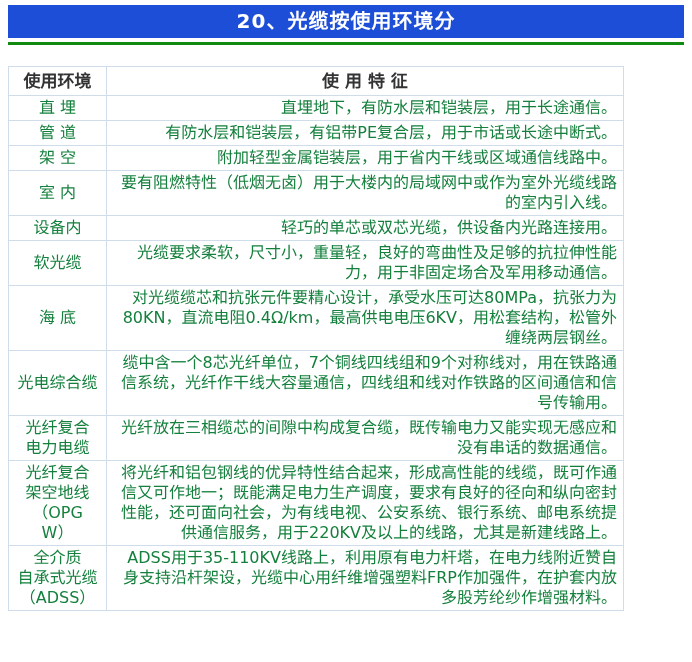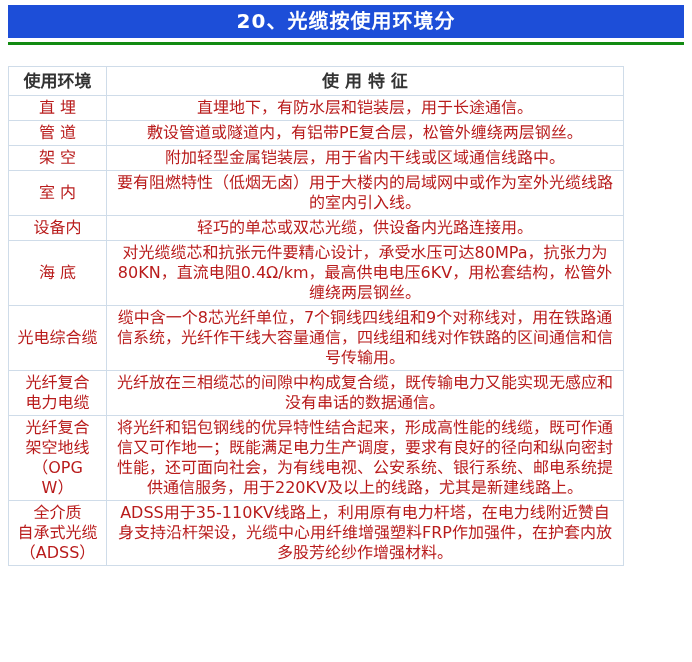--- a/index.html
+++ b/index.html
@@ -43,31 +43,31 @@
   table.usage-table th {
     font-size: 17px;
     font-weight: bold;
     color: #333333;
     padding: 4px 6px;
     text-align: center;
     line-height: 20px;
   }
   table.usage-table td {
     font-size: 16px;
-    color: #b91c1c;
+    color: #15803d;
     line-height: 20px;
     padding: 2px 6px;
   }
   col.env-col { width: 98px; }
   td.env-cell {
     text-align: center;
     white-space: pre-line;
   }
   td.feature-cell {
-    text-align: center;
+    text-align: right;
   }
 </style>
 </head>
 <body>
 
 <div>
   <div class="banner">
     <span>20、光缆按使用环境分</span>
   </div>
   <div class="banner-underline"></div>
@@ -83,33 +83,37 @@
         <th>使 用 特 征</th>
       </tr>
     </thead>
     <tbody>
       <tr>
         <td class="env-cell">直 埋</td>
         <td class="feature-cell">直埋地下，有防水层和铠装层，用于长途通信。</td>
       </tr>
       <tr>
         <td class="env-cell">管 道</td>
-        <td class="feature-cell">敷设管道或隧道内，有铝带PE复合层，松管外缠绕两层钢丝。</td>
+        <td class="feature-cell">有防水层和铠装层，有铝带PE复合层，用于市话或长途中断式。</td>
       </tr>
       <tr>
         <td class="env-cell">架 空</td>
         <td class="feature-cell">附加轻型金属铠装层，用于省内干线或区域通信线路中。</td>
       </tr>
       <tr>
         <td class="env-cell">室 内</td>
         <td class="feature-cell">要有阻燃特性（低烟无卤）用于大楼内的局域网中或作为室外光缆线路的室内引入线。</td>
       </tr>
       <tr>
         <td class="env-cell">设备内</td>
         <td class="feature-cell">轻巧的单芯或双芯光缆，供设备内光路连接用。</td>
+      </tr>
+      <tr>
+        <td class="env-cell">软光缆</td>
+        <td class="feature-cell">光缆要求柔软，尺寸小，重量轻，良好的弯曲性及足够的抗拉伸性能力，用于非固定场合及军用移动通信。</td>
       </tr>
       <tr>
         <td class="env-cell">海 底</td>
         <td class="feature-cell">对光缆缆芯和抗张元件要精心设计，承受水压可达80MPa，抗张力为80KN，直流电阻0.4Ω/km，最高供电电压6KV，用松套结构，松管外缠绕两层钢丝。</td>
       </tr>
       <tr>
         <td class="env-cell">光电综合缆</td>
         <td class="feature-cell">缆中含一个8芯光纤单位，7个铜线四线组和9个对称线对，用在铁路通信系统，光纤作干线大容量通信，四线组和线对作铁路的区间通信和信号传输用。</td>
       </tr>
       <tr>

